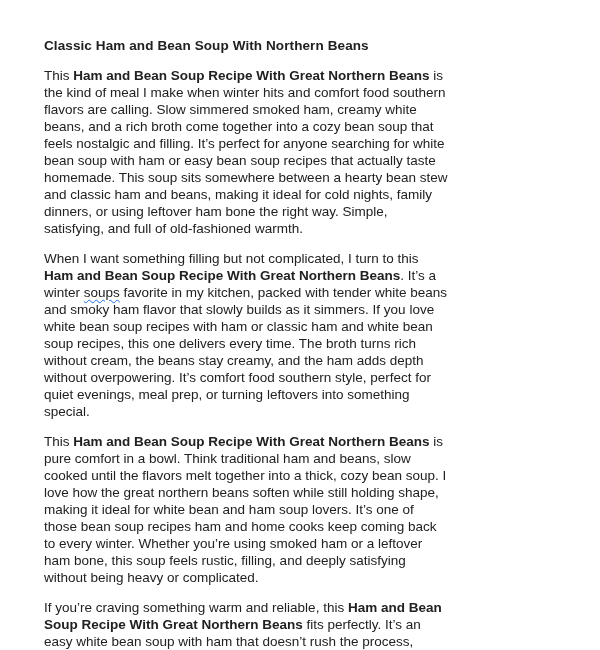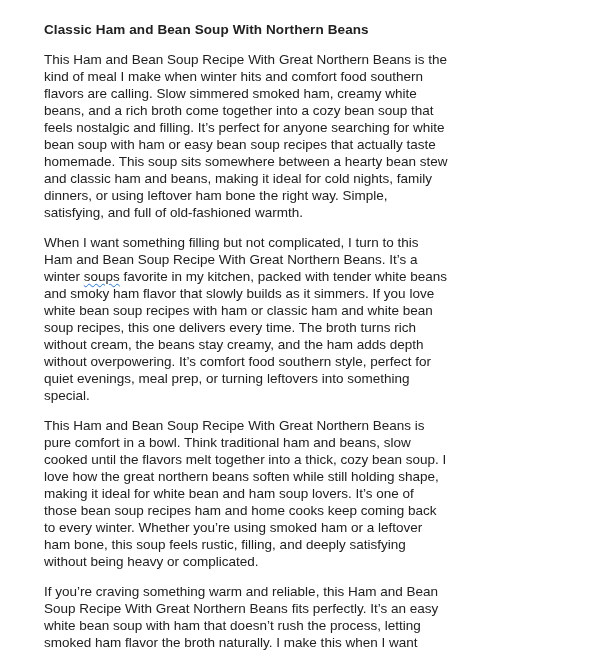--- a/index.html
+++ b/index.html
@@ -10,40 +10,40 @@
     width: 600px;
     height: 650px;
     background: var(--page-bg, #ffffff);
     font-family: "Liberation Sans", sans-serif;
     overflow: hidden;
   }
   .page {
     box-sizing: border-box;
     width: 484px;
     height: 650px;
-    padding: 21px 34px 10px 44px;
+    padding: 37px 34px 10px 44px;
     background: var(--page-bg, #ffffff);
     overflow: hidden;
   }
   .heading {
     font-size: 13.5px;
     line-height: 17px;
     font-weight: 700;
     margin: 0 0 13px 0;
     color: var(--text-color, #212121);
     letter-spacing: 0.1px;
   }
   .para {
     font-size: 13.5px;
     line-height: 17px;
     margin: 0 0 13px 0;
     color: var(--text-color, #212121);
   }
   .para strong {
-    font-weight: 400;
+    font-weight: 700;
   }
   .grammar-flag {
     text-decoration: underline;
     text-decoration-style: wavy;
     text-decoration-color: var(--flag-color, #1a73e8);
     text-decoration-thickness: 1px;
     text-underline-offset: 2px;
   }
   .doc-section {
     margin: 0;

